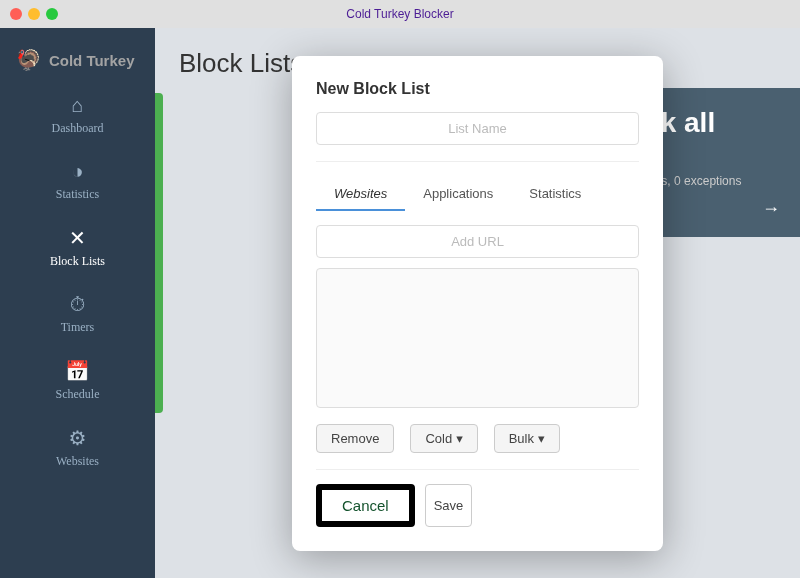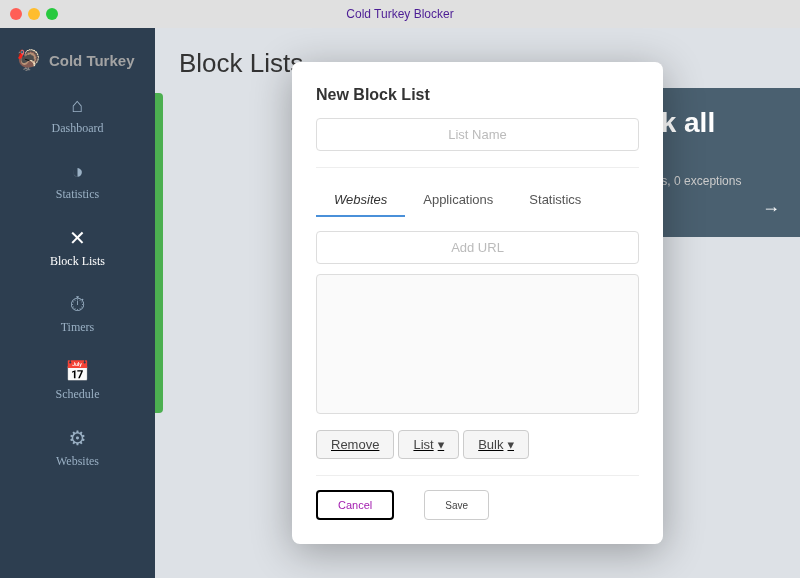--- a/index.html
+++ b/index.html
@@ -229,23 +229,22 @@
       height: 140px;
       border: 1px solid #ddd;
       border-radius: 4px;
       background: #fafafa;
       margin-bottom: 12px;
       resize: none;
     }
     
     .action-row {
       display: flex;
-      gap: 4px;
+      gap: 16px;
       margin-bottom: 16px;
-      text-decoration: underline;
     }
     .btn-secondary {
       padding: 6px 14px;
       border: 1px solid #ccc;
       border-radius: 4px;
       background: #f5f5f5;
       font-size: 13px;
       cursor: pointer;
       color: #444;
       display: flex;
@@ -258,36 +257,35 @@
       margin: 4px 0 14px;
     }
     
     .footer-row {
       display: flex;
       gap: 10px;
       justify-content: flex-start;
     }
     .btn-outline {
       padding: 7px 20px;
-      border: 2px solid #000000;
+      border: 6px solid #000000;
       border-radius: 4px;
       background: #fff;
-      font-size: 11px;
-      cursor: pointer;
-      color: #a21caf;
+      font-size: 15px;
+      cursor: pointer;
+      color: #14532d;
     }
     .btn-save {
-      padding: 7px 20px;
+      padding: 7px 8px;
       border: 1px solid #ccc;
       border-radius: 4px;
       background: #fff;
-      font-size: 10px;
+      font-size: 13px;
       cursor: pointer;
       color: #444;
-      margin-left: 20px;
     }
   </style>
 </head>
 <body>
 
 <div class="title-bar">
   <div class="title-bar-buttons">
     <button class="tb-btn close"></button>
     <button class="tb-btn minimize"></button>
     <button class="tb-btn maximize"></button>
@@ -367,21 +365,21 @@
 
         
         <textarea class="url-list" style=""></textarea>
 
         
         <div class="action-row">
           <button class="btn-secondary">
             <span>Remove</span>
           </button>
           <button class="btn-secondary">
-            <span>List</span>
+            <span>Cold</span>
             <span>▾</span>
           </button>
           <button class="btn-secondary">
             <span>Bulk</span>
             <span>▾</span>
           </button>
         </div>
 
         <hr class="divider2">
 

